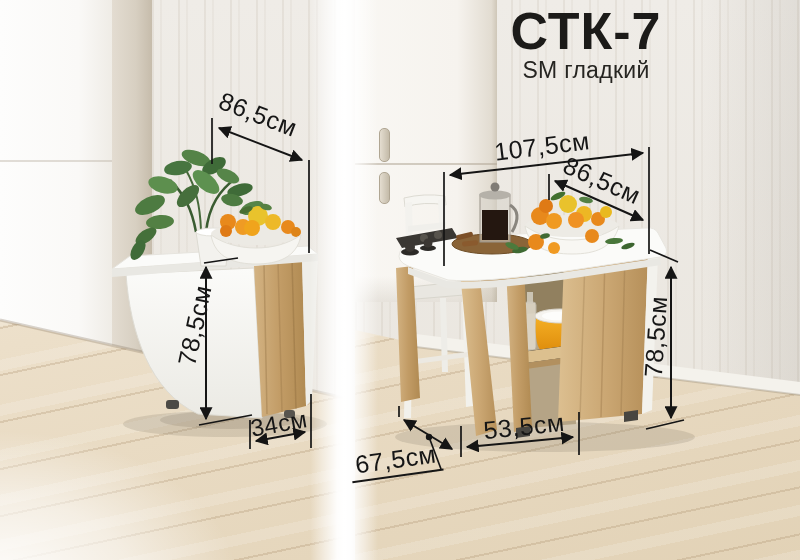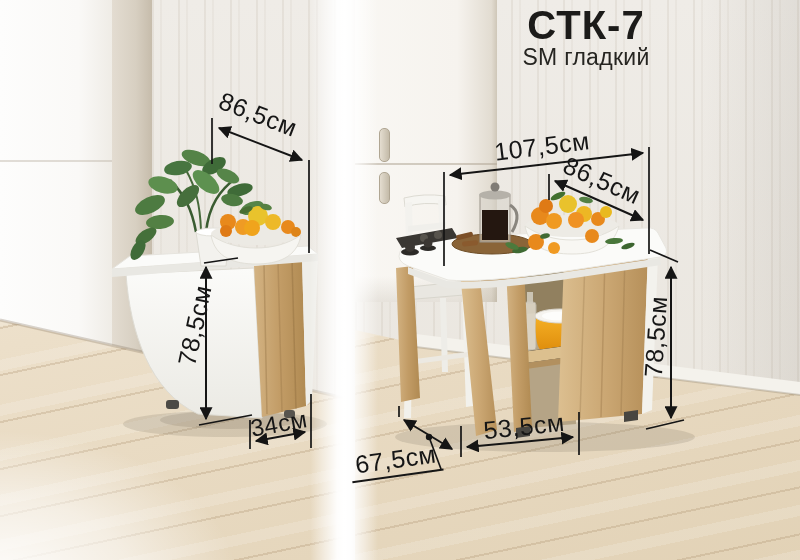--- a/index.html
+++ b/index.html
@@ -73,21 +73,21 @@
   .lbl-fold-h     {left:138px;top:313px;width:114px;transform:rotate(-78deg);}
   .lbl-fold-base  {left:242px;top:412px;width:74px;transform:rotate(-10deg);font-size:24px;}
   .lbl-unf-len    {left:478px;top:134px;width:128px;transform:rotate(-7deg);}
   .lbl-unf-top    {left:546px;top:168px;width:112px;transform:rotate(24deg);}
   .lbl-unf-h      {left:600px;top:324px;width:112px;transform:rotate(-86deg);}
   .lbl-unf-base   {left:468px;top:414px;width:112px;transform:rotate(-6deg);}
   .lbl-unf-depth  {left:350px;top:447px;width:92px;transform:rotate(-8deg);
                    border-bottom:2px solid #161616;padding-bottom:3px;}
   
   .title-block{left:455px;top:4px;width:262px;text-align:center;color:#1c1b19;}
-  .title-model{font-size:40px;font-weight:700;letter-spacing:1px;line-height:1.05;}
+  .title-model{font-size:52px;font-weight:700;letter-spacing:1px;line-height:1.05;}
   .title-finish{font-size:23px;line-height:1.02;color:#262521;letter-spacing:.3px;}
   svg{display:block;}
 </style>
 </head>
 <body>
 
 <div id="canvas">
 
   <div class="abs white-wall"></div>
   <div class="abs white-wall-line"></div>

